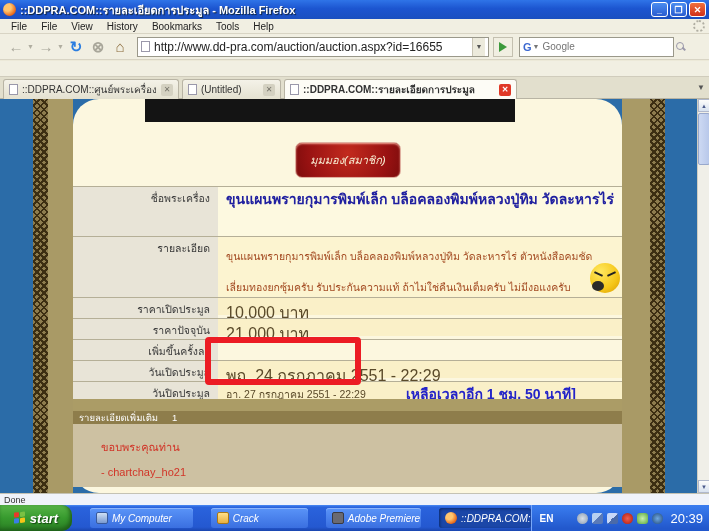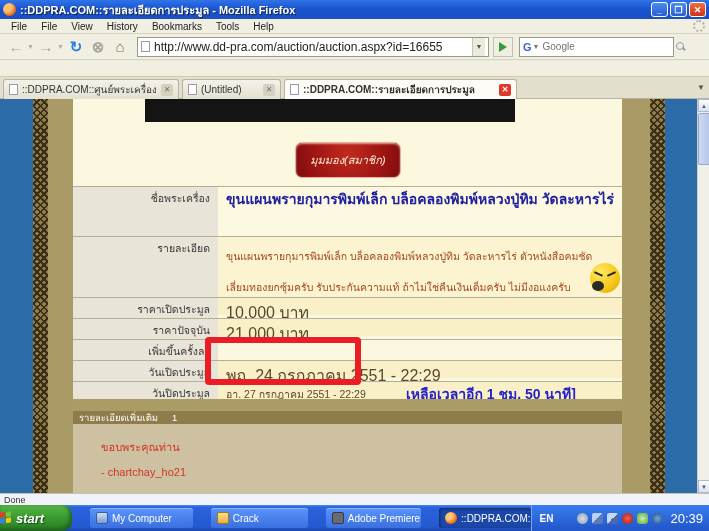--- a/index.html
+++ b/index.html
@@ -66,21 +66,21 @@
     font-size:8px; display:flex; align-items:center; justify-content:center; flex:0 0 auto; }
   .tab-close.red { background:#e03826; color:#fff; font-weight:bold; }
   .tab-list-drop { position:absolute; right:4px; top:6px; font-size:8px; color:#555; }
 
   
   .viewport { position:absolute; left:0; top:99px; width:709px; height:394px; background:#2b6ca8; overflow:hidden; }
   .stitch { position:absolute; top:0; height:100%; width:15px; background:
       repeating-linear-gradient(45deg, rgba(0,0,0,0) 0 3px, #3c2e12 3px 5px),
       repeating-linear-gradient(-45deg, rgba(0,0,0,0) 0 3px, #3c2e12 3px 5px), #8d7c4e; }
   .tan { position:absolute; top:0; height:100%; background:#a99a66; }
-  .content { position:absolute; left:73px; top:0; width:549px; height:100%; background:#fcf7df; }
+  .content { position:absolute; left:73px; top:0; width:549px; height:100%; background:#fcf7df;border-radius:26px; }
 
   .img-strip { position:absolute; left:72px; top:0; width:370px; height:23px; background:#141414; }
   .view-btn { position:absolute; left:222px; top:43px; width:106px; height:36px; border-radius:7px;
     background:radial-gradient(circle at 50% 30%, #c22a1e 0%, #981212 70%, #7c0c0c 100%);
     border:1px solid #e0b0a0; box-shadow:inset 0 1px 2px #f0a090;
     color:#f7ecd2; font-size:11px; font-style:italic; display:flex; align-items:center; justify-content:center; }
 
   
   .auction-table { position:absolute; left:0; top:87px; width:549px; }
   .row { display:flex; border-top:1px solid #b5af97; }
@@ -111,21 +111,21 @@
   .emo .brow1,.emo .brow2 { position:absolute; width:9px; height:2px; background:#222; top:10px; }
   .emo .brow1 { left:4px; transform:rotate(25deg); }
   .emo .brow2 { right:4px; transform:rotate(-25deg); }
   .emo .fist { position:absolute; left:2px; bottom:2px; width:12px; height:10px; border-radius:50%; background:#2a2a2a; }
 
   
   .extra-band { position:absolute; left:0; top:300px; width:549px; height:12px; background:#ab9c66; }
   .extra-header { position:absolute; left:0; top:312px; width:549px; height:13px; background:#8e7d4b;
     display:flex; align-items:center; padding-left:6px; gap:14px; }
   .extra-header span { color:#fff; font-size:9.5px; }
-  .extra-body { position:absolute; left:0; top:325px; width:549px; height:82px; background:#cdc1a2; padding:14px 0 0 28px; }
+  .extra-body { position:absolute; left:0; top:325px; width:549px; height:63px; background:#cdc1a2; padding:14px 0 0 28px; }
   .extra-line { font-size:11px; color:#d13528; margin-bottom:10px; }
 
   
   .annotation { position:absolute; left:205px; top:238px; width:156px; height:48px;
     border:6px solid #ec1c24; border-radius:4px; background:transparent; }
 
   
   .scrollbar { position:absolute; right:0; top:0; width:12px; height:100%; background:#f0efe8; border-left:1px solid #d0cec2; }
   .sb-btn { position:absolute; left:0; width:12px; height:13px; background:linear-gradient(180deg,#fdfdfb,#d8e2f0);
     border:1px solid #b0b8cc; color:#4a5a8a; font-size:6px; display:flex; align-items:center; justify-content:center; }
@@ -137,30 +137,30 @@
   
   .statusbar { position:absolute; left:0; top:493px; width:709px; height:12px; background:#f0f3fa;
     border-top:1px solid #c4c2b4; display:flex; align-items:center; padding-left:4px; }
   .status-text { font-size:9px; color:#333; }
 
   
   .taskbar { position:absolute; left:0; top:505px; width:709px; height:26px;
     background:linear-gradient(180deg,#4a8bf5 0%,#2a63dd 8%,#2458d0 85%,#1a45ae 100%); display:flex; align-items:center; }
   .start-btn { height:26px; width:76px; border-radius:0 10px 10px 0;
     background:linear-gradient(180deg,#58b548 0%,#379a2e 50%,#2a7d24 100%);
-    display:flex; align-items:center; gap:4px;
+    display:flex; align-items:center; justify-content:center; gap:4px;
     box-shadow:inset -2px -2px 4px #1d5c18; }
   .start-flag { width:12px; height:12px; display:grid; grid-template-columns:5px 5px; grid-template-rows:5px 5px; gap:1px; transform:skewY(-6deg); }
   .start-flag i { border-radius:1px; }
   .start-flag i:nth-child(1){background:#e83a2a;} .start-flag i:nth-child(2){background:#7ac143;}
   .start-flag i:nth-child(3){background:#3a7de8;} .start-flag i:nth-child(4){background:#f5c518;}
   .start-label { color:#fff; font-size:13px; font-weight:bold; font-style:italic; text-shadow:1px 1px 1px #144810; }
   .task-btn { height:20px; margin-left:18px; border-radius:3px; display:flex; align-items:center; gap:4px;
     padding:0 6px; background:linear-gradient(180deg,#5a94f8,#3a6fe0); box-shadow:inset 0 1px 0 #8ab4fc;
-    color:#fff; font-size:10px; white-space:nowrap; overflow:hidden; }
+    color:#fff; font-size:10px; white-space:nowrap; overflow:hidden;font-style:italic; }
   .task-btn.active { background:#1b47a8; box-shadow:inset 1px 1px 3px #0c2a6c; }
   .t-ico { width:12px; height:12px; flex:0 0 auto; border-radius:2px; }
   .ico-computer { background:linear-gradient(180deg,#cfe0f5,#7a9ad0); border:1px solid #3a5a9a; }
   .ico-folder { background:linear-gradient(180deg,#ffe08a,#e8b040); border:1px solid #a87818; }
   .ico-adobe { background:#6a6a72; border:1px solid #3a3a42; }
   .ico-ff { border-radius:50%; background:radial-gradient(circle at 35% 35%, #ffc56e 0 30%, #e8681a 70%, #9c3c00 100%); }
   .tray { margin-left:auto; height:26px; display:flex; align-items:center; gap:4px; padding:0 6px 0 8px;
     background:linear-gradient(180deg,#3a7df0 0%,#2258cc 90%); border-left:1px solid #7aa8f8; }
   .lang { color:#fff; font-size:10px; font-weight:bold; margin-right:20px; }
   .tray-ico { width:11px; height:11px; border-radius:2px; }

